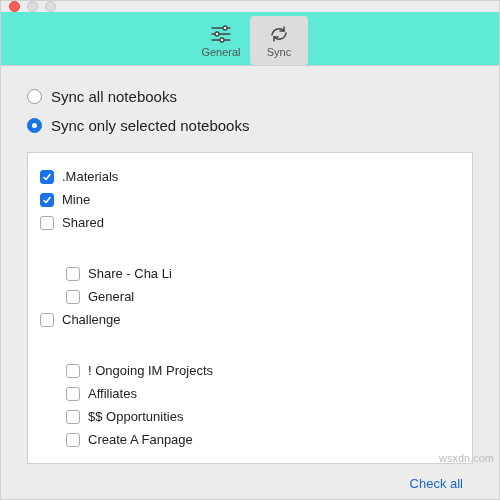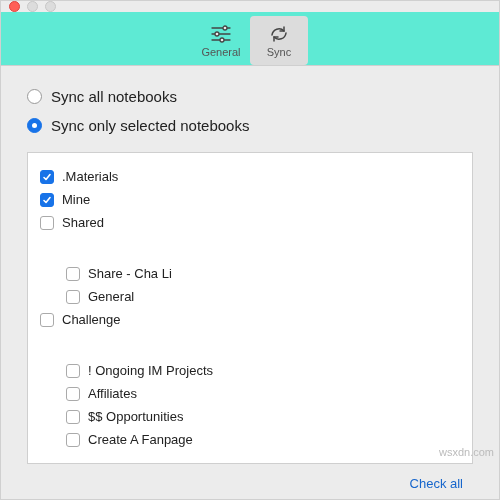--- a/index.html
+++ b/index.html
@@ -83,21 +83,21 @@
     .chk.checked { background: #1873e8; border-color: #1873e8; }
     .chk.checked svg { display: block; }
     .chk svg { display: none; }
     .footer-links {
       display: flex; justify-content: flex-end; gap: 12px;
       padding: 12px 10px 6px 0;
       font-size: 13px;
     }
     .link { color: #1766cc; cursor: pointer; }
     .watermark {
-      position: absolute; right: 6px; bottom: 42px;
+      position: absolute; right: 6px; bottom: 36px;
       font-size: 11px; color: #bbb;
       pointer-events: none;
     }
   </style>
 </head>
 <body>
 
 <div class="window">
   <div class="titlebar">
     <div class="dot dot-close"></div>

